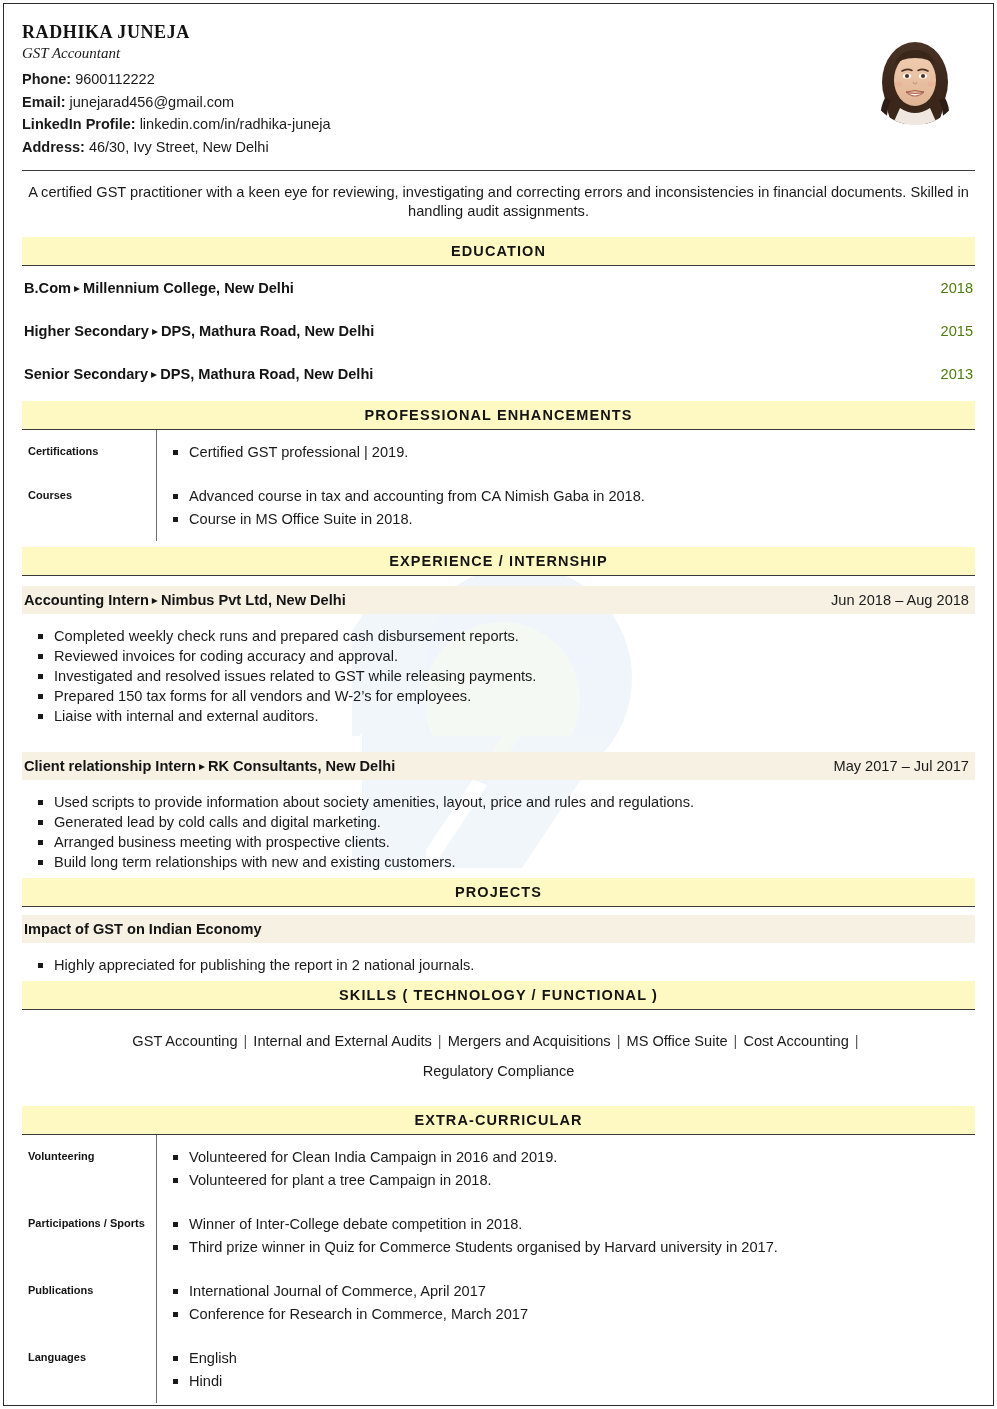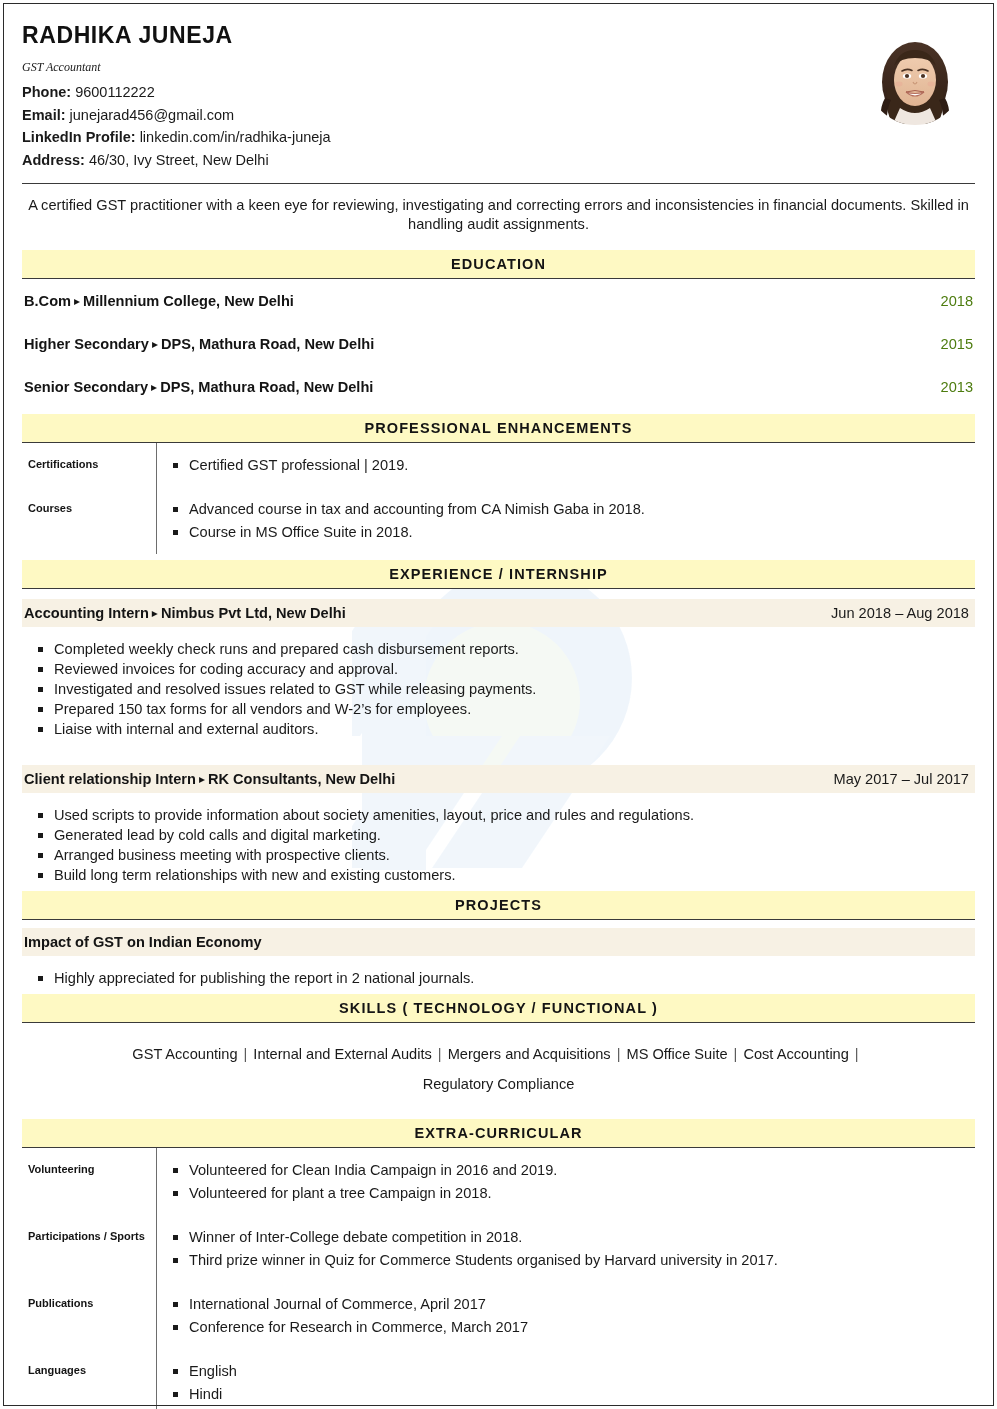--- a/index.html
+++ b/index.html
@@ -48,30 +48,31 @@
   }
 
   
   .header {
     display: flex;
     align-items: flex-start;
     justify-content: space-between;
   }
   .hdr-left { flex: 1 1 auto; padding-top: 2px; }
   .name {
-    font-size: 23px;
+    font-size: 18px;
     font-weight: bold;
     letter-spacing: 0.6px;
-    margin: 0 0 11px 0;
+    margin: 0 0 2px 0;
     color: #111111;
+    font-family: Liberation Serif, serif;
   }
   .role {
     font-family: "Liberation Serif", serif;
     font-style: italic;
-    font-size: 12px;
+    font-size: 15px;
     margin: 0 0 6px 0;
     color: #1a1a1a;
   }
   .contact-line {
     font-size: 14.5px;
     line-height: 22.5px;
     color: #1a1a1a;
   }
   .contact-line .lbl { font-weight: bold; }
   .photo-wrap {

